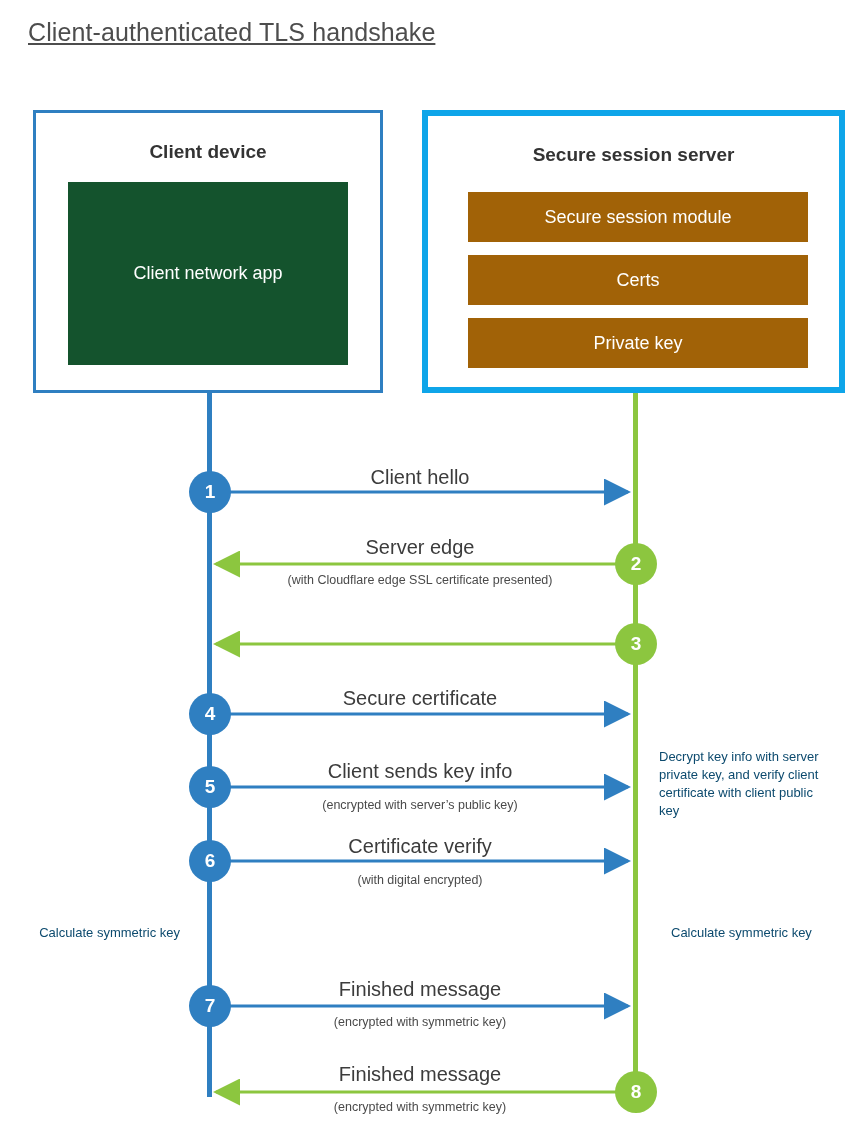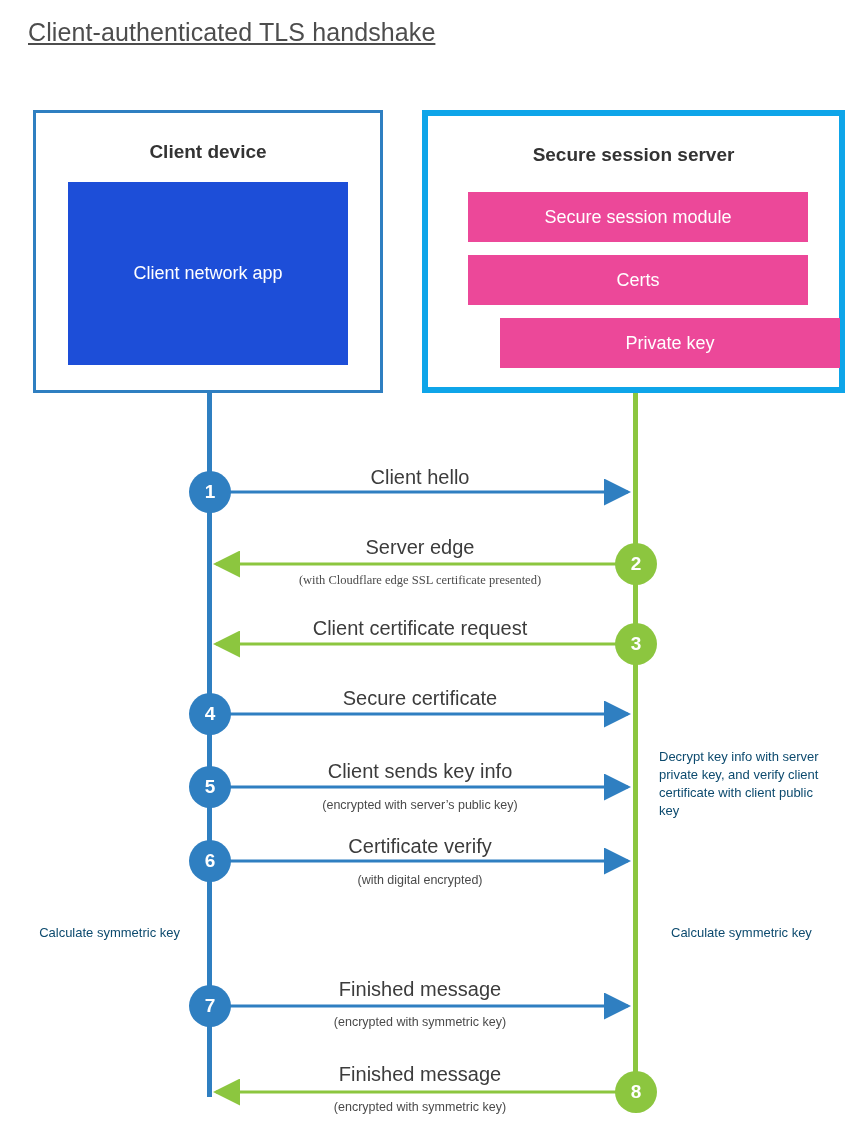--- a/index.html
+++ b/index.html
@@ -69,45 +69,45 @@
     font-size: 19px;
     font-weight: bold;
     color: #333333;
   }
   #client-app-block {
     position: absolute;
     left: 32px;
     top: 69px;
     width: 280px;
     height: 183px;
-    background: #1d4ed8;
+    background: #14532d;
     color: #ffffff;
     font-size: 18px;
     line-height: 25px;
     display: flex;
     align-items: center;
     justify-content: center;
     text-align: center;
   }
   .server-bar {
     position: absolute;
     left: 40px;
     width: 340px;
     height: 50px;
-    background: #ec4899;
+    background: #a16207;
     color: #ffffff;
     font-size: 18px;
     display: flex;
     align-items: center;
     justify-content: center;
     text-align: center;
   }
   #server-bar-0 { top: 76px; }
   #server-bar-1 { top: 139px; }
-  #server-bar-2 { top: 202px; margin-left: 32px; }
+  #server-bar-2 { top: 202px; }
 
   
   .step-circle {
     position: absolute;
     width: 42px;
     height: 42px;
     border-radius: 50%;
     display: flex;
     align-items: center;
     justify-content: center;
@@ -192,24 +192,23 @@
     <div class="server-bar" id="server-bar-0">Secure session module</div>
     <div class="server-bar" id="server-bar-1">Certs</div>
     <div class="server-bar" id="server-bar-2">Private key</div>
   </div>
 
   <div class="step-circle blue" style="left:189px; top:471px;">1</div>
   <div class="msg-main" style="left:210px; top:466px; width:420px;">Client hello</div>
 
   <div class="step-circle green" style="left:615px; top:543px;">2</div>
   <div class="msg-main" style="left:210px; top:536px; width:420px;">Server edge</div>
-  <div class="msg-sub" style="left:210px; top:573px; width:420px;font-family:Liberation Serif, serif;">(with Cloudflare edge SSL certificate presented)</div>
+  <div class="msg-sub" style="left:210px; top:573px; width:420px;">(with Cloudflare edge SSL certificate presented)</div>
 
   <div class="step-circle green" style="left:615px; top:623px;">3</div>
-  <div class="msg-main" style="left:210px; top:617px; width:420px;">Client certificate request</div>
 
   <div class="step-circle blue" style="left:189px; top:693px;">4</div>
   <div class="msg-main" style="left:210px; top:687px; width:420px;">Secure certificate</div>
 
   <div class="step-circle blue" style="left:189px; top:766px;">5</div>
   <div class="msg-main" style="left:210px; top:760px; width:420px;">Client sends key info</div>
   <div class="msg-sub" style="left:210px; top:798px; width:420px;">(encrypted with server’s public key)</div>
 
   <div class="step-circle blue" style="left:189px; top:840px;">6</div>
   <div class="msg-main" style="left:210px; top:835px; width:420px;">Certificate verify</div>

